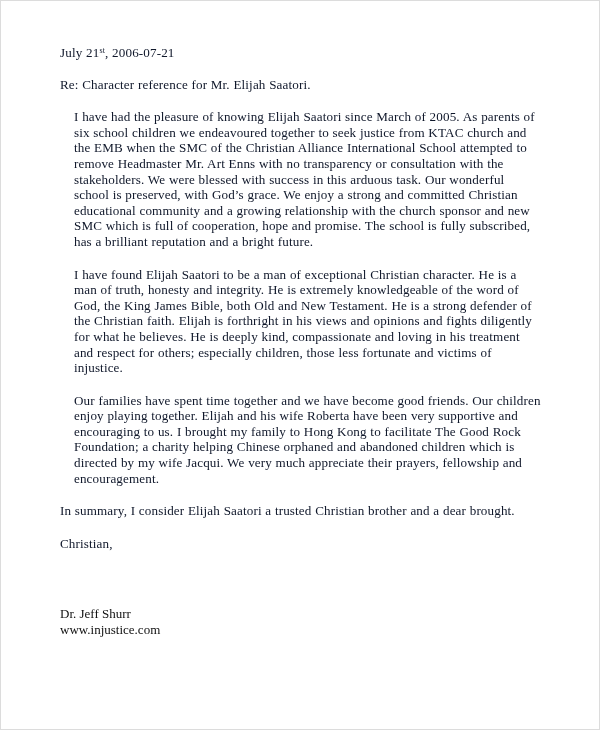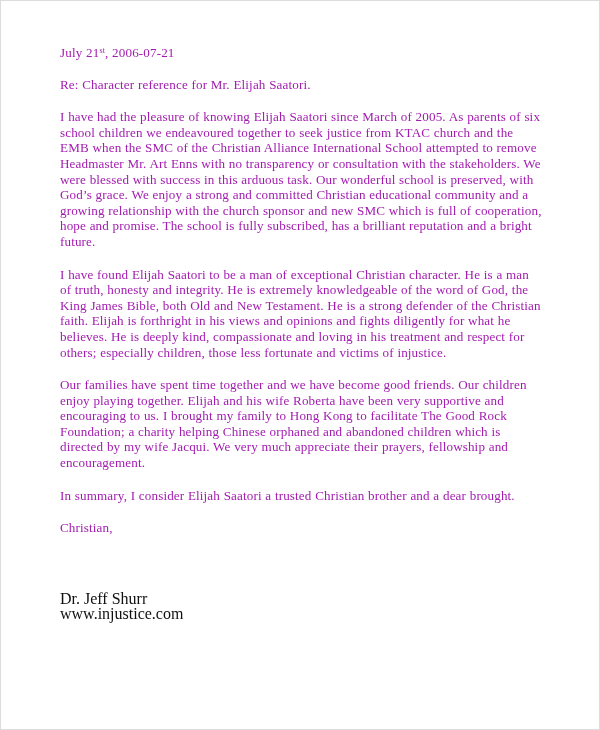--- a/index.html
+++ b/index.html
@@ -25,42 +25,42 @@
     position: absolute;
     left: 59px;
     top: 44px;
     width: 482px;
   }
 
   .line,
   .para {
     font-size: 13.1px;
     line-height: 15.6px;
-    color: #a21caf;
+    color: #0f172a;
     text-align: left;
     letter-spacing: 0.01em;
     word-spacing: 0.02em;
   }
 
   
   .blk-date        { margin: 0 0 0 0; }
   .blk-subject     { margin: 16px 0 0 0; }
   .blk-salutation  { margin: 16px 0 0 0; }
-  .blk-para        { margin: 17px 0 0 0; }
+  .blk-para        { margin: 17px 0 0 14px; }
   .blk-summary     { margin: 17px 0 0 0; }
   .blk-closing     { margin: 17px 0 0 0; }
 
   
   .signature-space {
     height: 55px;
   }
 
   .blk-signature { margin: 0; }
   .signature-line {
-    font-size: 16px;
+    font-size: 13px;
     line-height: 15.6px;
     color: #101010;
   }
 
   sup.ordinal {
     font-size: 0.62em;
     vertical-align: 0.46em;
     line-height: 0;
   }
 </style>

